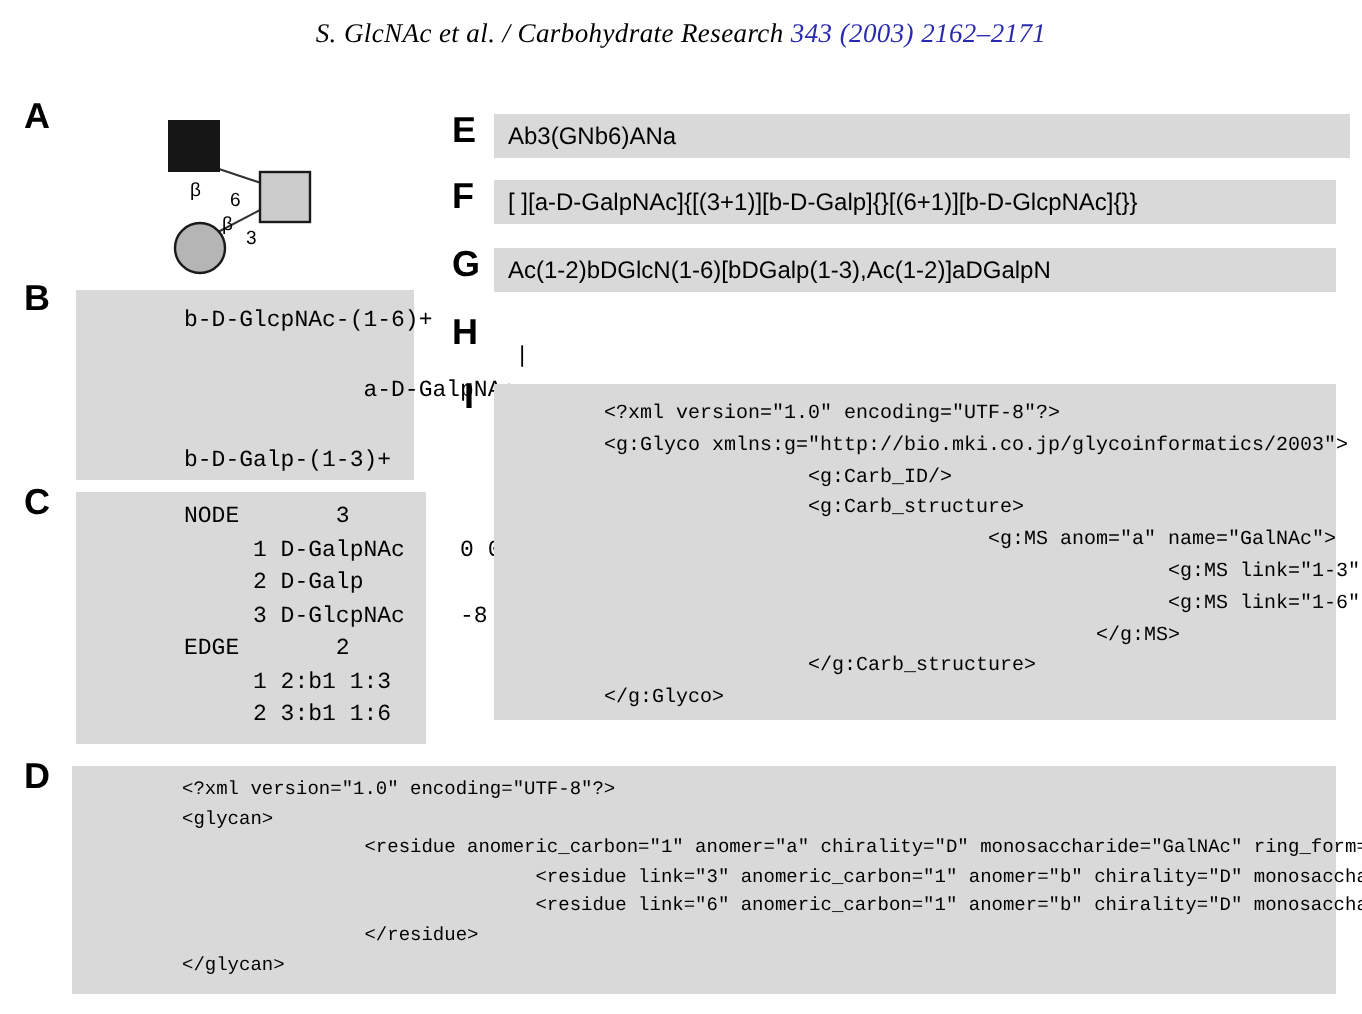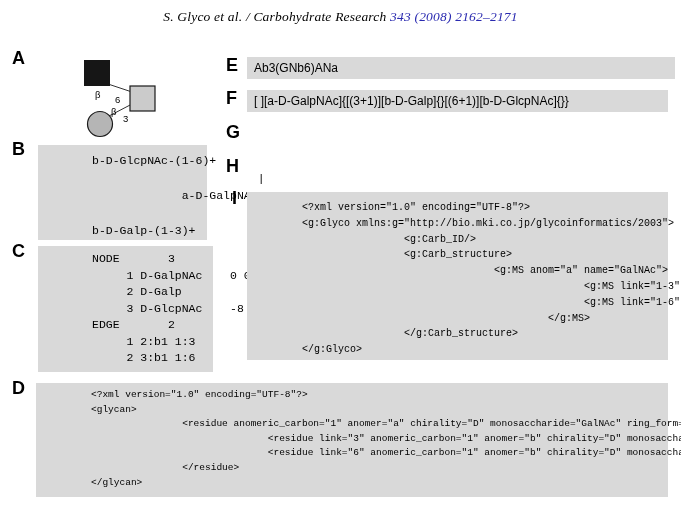--- a/index.html
+++ b/index.html
@@ -60,21 +60,21 @@
     fill: #000000;
   }
   .lnk { font-size: 9.5px; }
 </style>
 </head>
 <body>
 
 <div class="page">
 
   <div class="header">
-    <span>S. Glyco et al. / Carbohydrate Research </span><span class="detail">343 (2008) 2162–2171</span>
+    <span>S. GlcNAc et al. / Carbohydrate Research </span><span class="detail">343 (2003) 2162–2171</span>
   </div>
 
   <div class="panel-label" style="left:12px; top:48px;">A</div>
   <svg class="diagram" style="left:76px; top:58px;" width="110" height="95" viewBox="0 0 110 95">
     <line x1="32" y1="26" x2="56" y2="34" stroke="#333333" stroke-width="1"></line>
     <line x1="33" y1="58" x2="56" y2="46" stroke="#333333" stroke-width="1"></line>
     <rect x="8" y="2" width="26" height="26" fill="#161616"></rect>
     <rect x="54" y="28" width="25" height="25" fill="#cbcbcb" stroke="#1a1a1a" stroke-width="1.2"></rect>
     <circle cx="24" cy="66" r="12.5" fill="#b5b5b5" stroke="#1a1a1a" stroke-width="1.2"></circle>
     <text x="19" y="40" class="lnk">β</text>
@@ -118,20 +118,23 @@
   <div class="bar" style="left:247px; top:57px; width:428px; height:22px;">
     <span>Ab3(GNb6)ANa</span>
   </div>
 
   <div class="panel-label" style="left:226px; top:88px;">F</div>
   <div class="bar" style="left:247px; top:90px; width:421px; height:22px;">
     <span>[ ][a-D-GalpNAc]{[(3+1)][b-D-Galp]{}[(6+1)][b-D-GlcpNAc]{}}</span>
   </div>
 
   <div class="panel-label" style="left:226px; top:122px;">G</div>
+  <div class="bar" style="left:247px; top:124px; width:421px; height:22px;">
+    <span>Ac(1-2)bDGlcN(1-6)[bDGalp(1-3),Ac(1-2)]aDGalpN</span>
+  </div>
 
   <div class="panel-label" style="left:226px; top:156px;">H</div>
 
   <div class="panel-label" style="left:232px; top:188px;">I</div>
   <div class="graybox" style="left:247px; top:192px; width:421px; height:168px;">
     <pre class="code codeI">&lt;?xml version="1.0" encoding="UTF-8"?&gt;
 &lt;g:Glyco xmlns:g="http://bio.mki.co.jp/glycoinformatics/2003"&gt;
                  &lt;g:Carb_ID/&gt;
                  &lt;g:Carb_structure&gt;
                                 &lt;g:MS anom="a" name="GalNAc"&gt;

